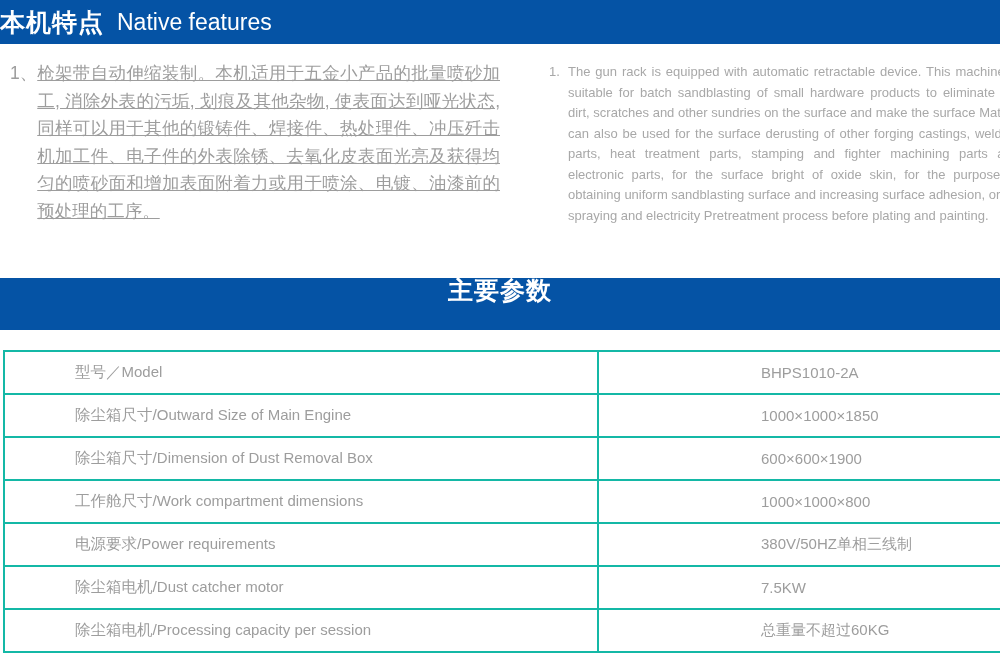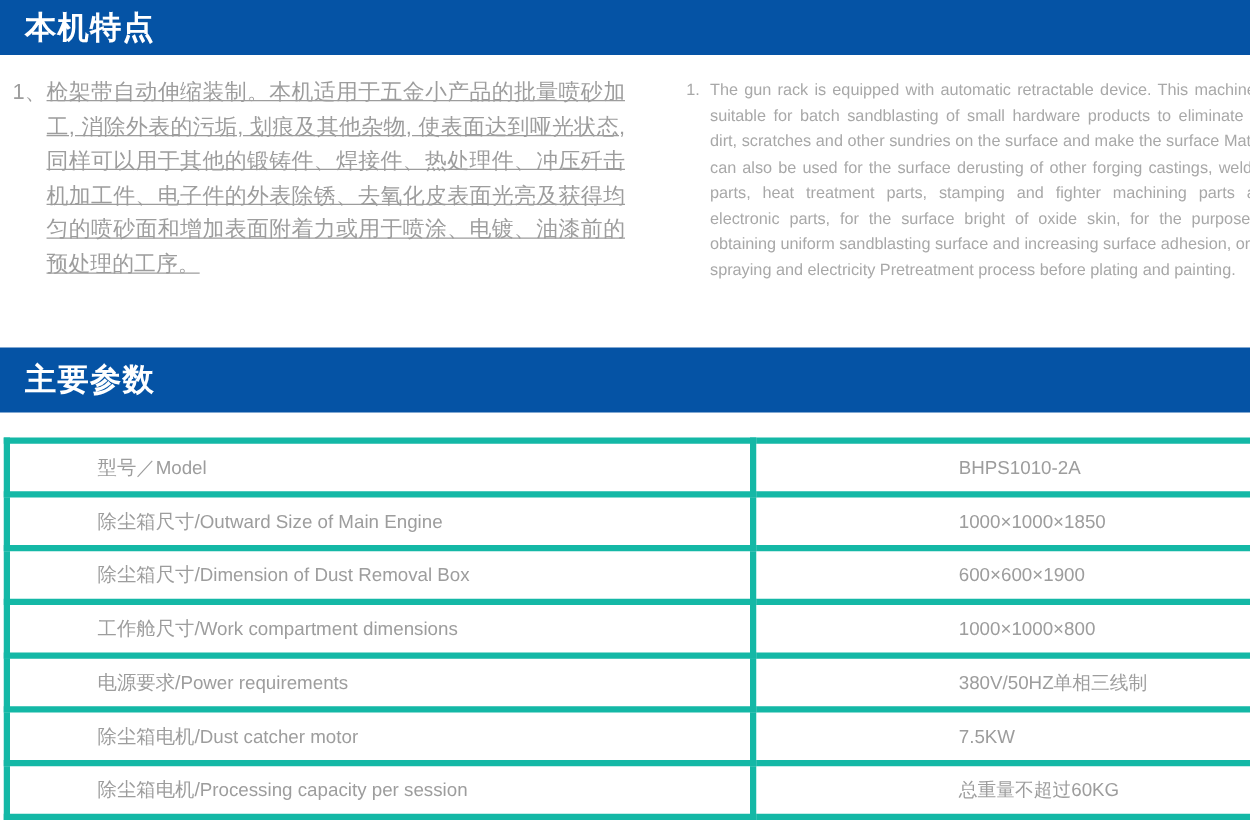--- a/index.html
+++ b/index.html
@@ -14,21 +14,21 @@
     overflow: hidden;
     position: relative;
   }
 
   
   .section-band {
     background: #0553a5;
     display: flex;
     align-items: center;
     box-sizing: border-box;
-    padding-left: 20px;
+    padding-left: 0;
     color: #ffffff;
     overflow: hidden;
   }
   .band-cn {
     font-size: 25px;
     font-weight: 700;
     letter-spacing: 1px;
     line-height: 1;
     white-space: nowrap;
   }
@@ -46,20 +46,21 @@
     top: 0;
     width: 1000px;
     height: 44px;
   }
   #band-param {
     position: absolute;
     left: 0;
     top: 278px;
     width: 1000px;
     height: 52px;
+    flex-direction: column;
   }
 
   
   .feature-area {
     position: absolute;
     left: 0;
     top: 44px;
     width: 1000px;
     height: 234px;
   }
@@ -118,21 +119,21 @@
     left: 3px;
     top: 350px;
     width: 1030px;
     border-collapse: collapse;
     table-layout: fixed;
   }
   .param-table tr {
     height: 43px;
   }
   .param-table td {
-    border: 5px solid #14b8a6;
+    border: 2px solid #14b8a6;
     color: #9d9d9d;
     font-size: 15px;
     vertical-align: middle;
     padding: 0;
   }
   td.cell-label {
     width: 522px;
     padding-left: 70px;
   }
   td.cell-value {
@@ -144,20 +145,21 @@
   }
   .label-en {
     font-size: 15px;
   }
 </style>
 </head>
 <body>
 
 <div class="section-band" id="band-native">
   <span class="band-cn">本机特点</span>
+  <span class="band-en">Native features</span>
 </div>
 
 <div class="feature-area">
 
   <div class="col-cn">
     <div class="cn-item">
       <span class="cn-marker">1、</span>
       <span class="cn-body">枪架带自动伸缩装制。本机适用于五金小产品的批量喷砂加工, 消除外表的污垢, 划痕及其他杂物, 使表面达到哑光状态, 同样可以用于其他的锻铸件、焊接件、热处理件、冲压歼击机加工件、电子件的外表除锈、去氧化皮表面光亮及获得均匀的喷砂面和增加表面附着力或用于喷涂、电镀、油漆前的预处理的工序。</span>
     </div>
   </div>

